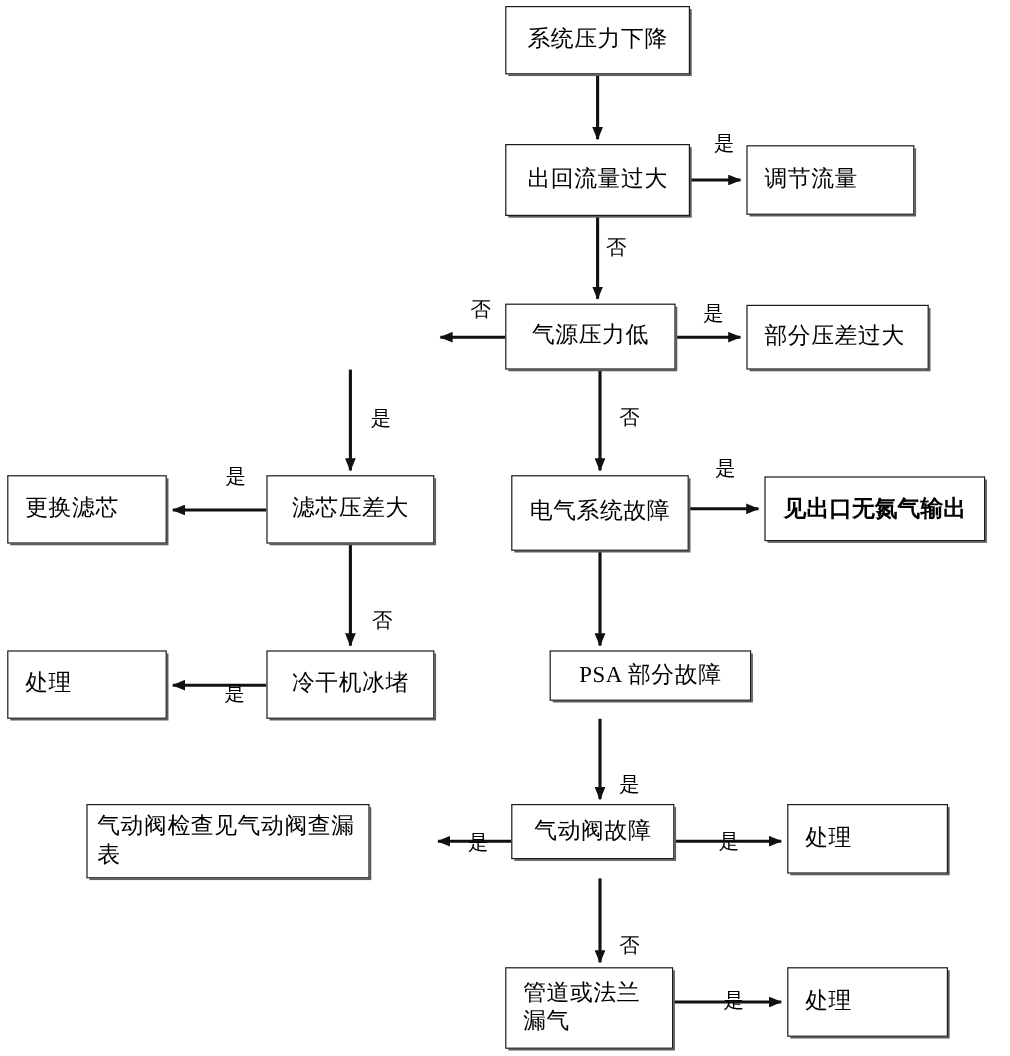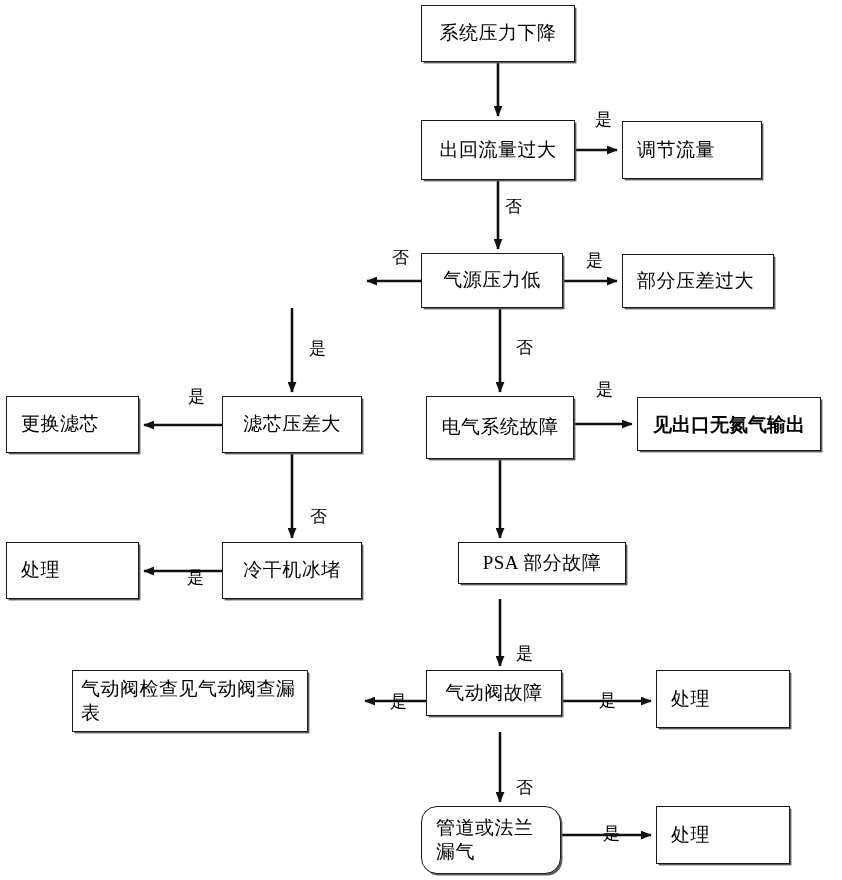--- a/index.html
+++ b/index.html
@@ -155,21 +155,21 @@
   </div>
 
   <div class="node center" style="left:72px;top:670px;width:236px;height:62px;">
     <span>气动阀检查见气动阀查漏表</span>
   </div>
 
   <div class="node" style="left:656px;top:670px;width:134px;height:58px;">
     <span>处理</span>
   </div>
 
-  <div class="node twoline" style="left:421px;top:806px;width:140px;height:68px;border-radius:16px;">
+  <div class="node twoline" style="left:421px;top:806px;width:140px;height:68px;">
     <span>管道或法兰</span>
     <span>漏气</span>
   </div>
 
   <div class="node" style="left:656px;top:806px;width:134px;height:58px;">
     <span>处理</span>
   </div>
 
   <div class="elabel" style="left:595px;top:108px;">是</div>
   <div class="elabel" style="left:505px;top:195px;">否</div>

